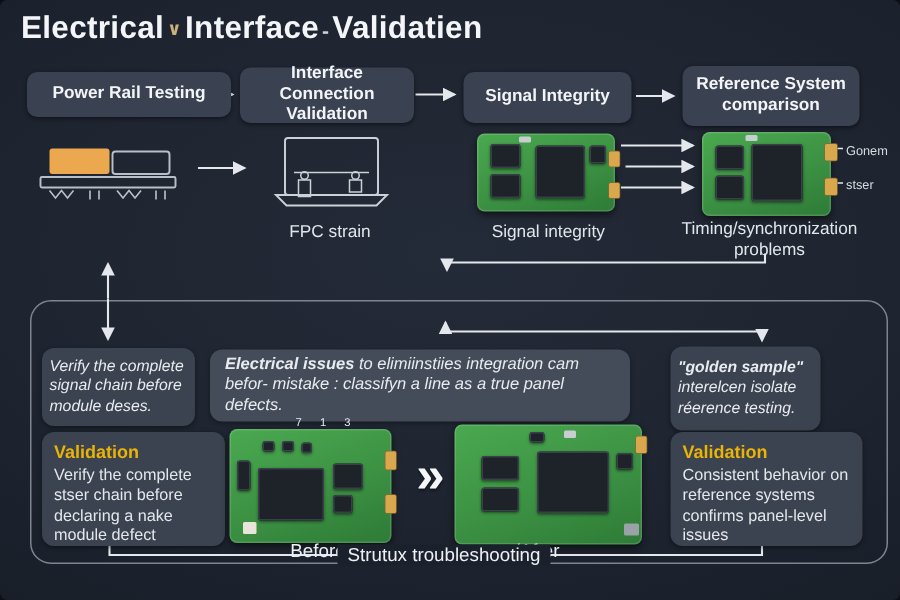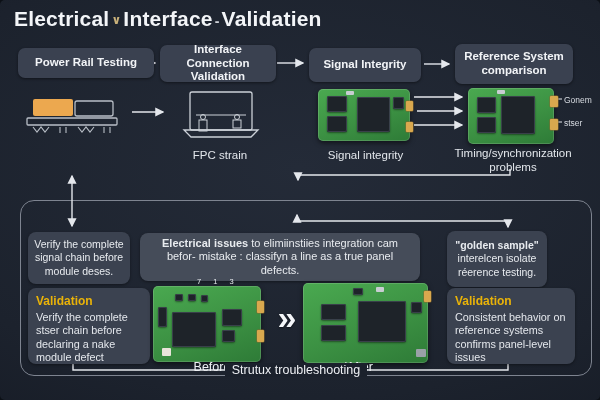--- a/index.html
+++ b/index.html
@@ -13,22 +13,22 @@
   .fbox{position:absolute;background:#3a4150;border-radius:7px;color:#f2f4f7;font-weight:bold;
     font-size:11.5px;line-height:1.2;display:flex;align-items:center;justify-content:center;text-align:center;
     padding:2px 5px;box-sizing:border-box;box-shadow:0 1px 3px rgba(0,0,0,.45);z-index:3;}
   .cap{position:absolute;color:#e2e6eb;font-size:11.5px;text-align:center;line-height:1.22;z-index:3;}
   .container-panel{position:absolute;left:20px;top:200px;width:572px;height:176px;
     border:1.5px solid #7e8490;border-radius:14px;box-sizing:border-box;z-index:1;}
   .checks{position:absolute;left:215px;top:184px;width:166px;height:29px;background:#3d4450;border-radius:8px;
     color:#f2f4f7;font-weight:bold;font-size:13.5px;display:flex;align-items:center;justify-content:center;
     box-shadow:0 1px 4px rgba(0,0,0,.5);z-index:3;}
   .note{position:absolute;background:#3b4250;border-radius:8px;color:#e8ebef;font-size:10.5px;
-    text-align:center;line-height:1.25;display:flex;align-items:center;justify-content:center;
-    padding:4px 5px;box-sizing:border-box;z-index:3;box-shadow:0 1px 3px rgba(0,0,0,.4);}
+    line-height:1.25;display:flex;align-items:center;justify-content:center;
+    padding:4px 5px;box-sizing:border-box;z-index:3;box-shadow:0 1px 3px rgba(0,0,0,.4);font-style:italic;}
   .note b{font-weight:bold;}
   .note-center{background:#454c59;font-size:11px;line-height:1.22;padding:4px 10px;}
   .vbox{position:absolute;background:#3b4250;border-radius:8px;color:#e4e7ec;padding:6px 8px;
     box-sizing:border-box;text-align:left;z-index:3;box-shadow:0 1px 3px rgba(0,0,0,.4);}
   .vbox .vtitle{font-size:12px;font-weight:bold;margin-bottom:3px;color:#eab308;}
   .vbox .vbody{font-size:10.8px;line-height:1.24;}
   .pcb{position:absolute;background:linear-gradient(160deg,#4aa950 0%,#3c9143 55%,#2e7b37 100%);
     border-radius:5px;box-shadow:0 2px 5px rgba(0,0,0,.55), inset 0 0 0 1px rgba(255,255,255,.14);z-index:3;}
   .chip{position:absolute;background:#1e2329;border-radius:2px;
     box-shadow:inset 0 0 0 1px #39404a, 0 1px 2px rgba(0,0,0,.45);}

